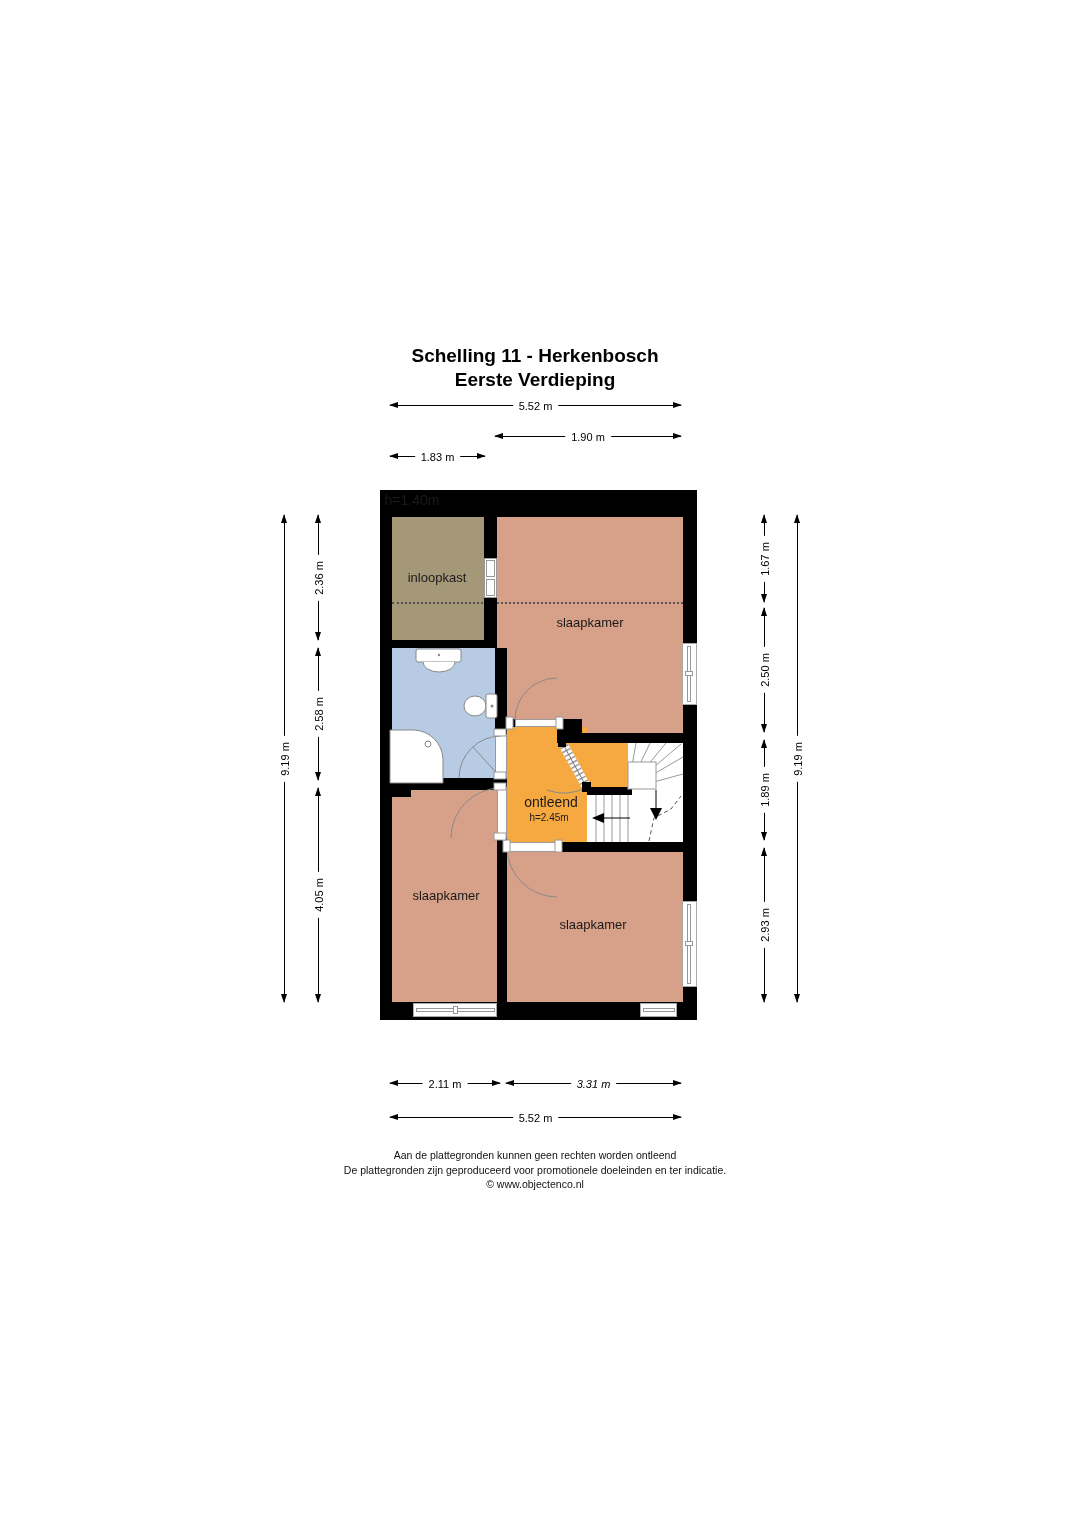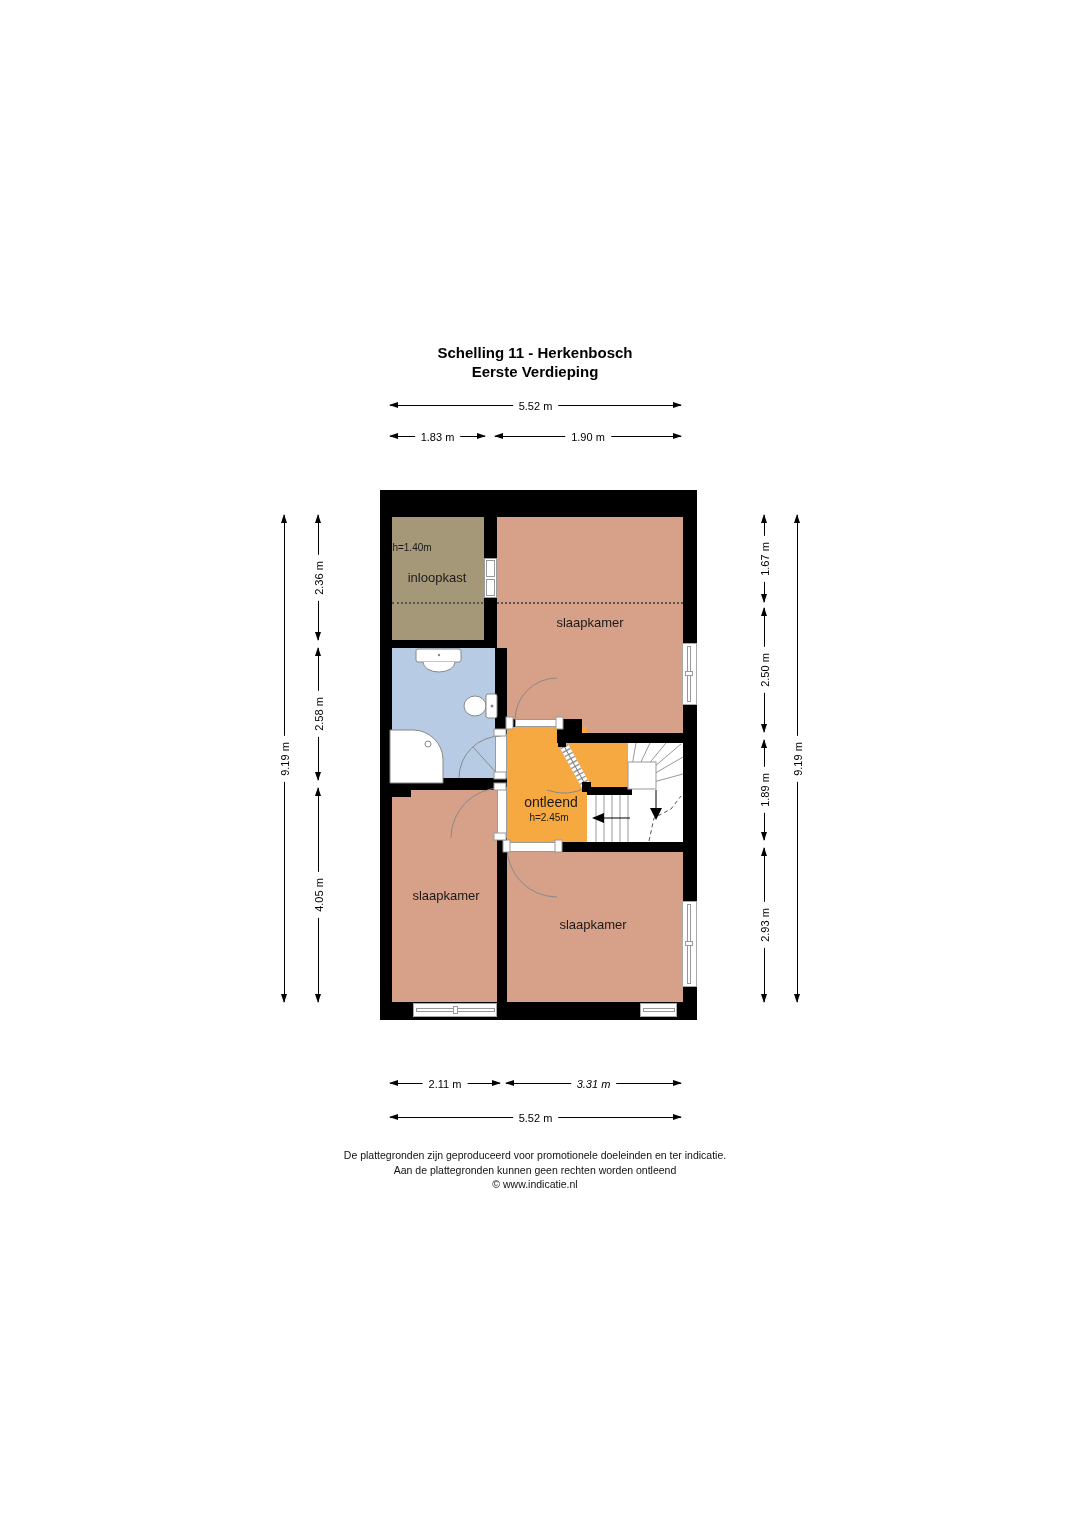--- a/index.html
+++ b/index.html
@@ -2,21 +2,21 @@
 <html><head>
 <meta charset="utf-8">
 <style>
   html,body{margin:0;padding:0;background:#fff;}
   #page{position:relative;width:1080px;height:1527px;background:#fff;overflow:hidden;
         font-family:"Liberation Sans", sans-serif;color:#000;}
   .abs{position:absolute;}
   .room{position:absolute;}
   .wall{position:absolute;background:#000;}
   .label{position:absolute;transform:translate(-50%,-50%);font-size:13px;color:#1a1a1a;white-space:nowrap;}
-  .title{position:absolute;left:275px;top:344px;width:520px;text-align:center;font-weight:bold;font-size:15px;line-height:1.25;}
+  .title{position:absolute;left:275px;top:344px;width:520px;text-align:center;font-weight:bold;font-size:19px;line-height:1.25;}
   .footer{position:absolute;left:255px;top:1148px;width:560px;text-align:center;font-size:10.5px;line-height:1.4;color:#111;}
   
   .dim-h{position:absolute;height:0;border-top:1px solid #000;}
   .dim-v{position:absolute;width:0;border-left:1px solid #000;}
   .dim-label{position:absolute;background:#fff;font-size:11px;padding:0 6px;white-space:nowrap;}
   .dim-h .dim-label{left:50%;top:0;transform:translate(-50%,-50%);}
   .dim-v .dim-label{top:50%;left:0;transform:translate(-50%,-50%) rotate(-90deg);}
   .ah{position:absolute;width:0;height:0;}
   .ah-l{left:-1px;top:-4px;border-right:9px solid #000;border-top:3.5px solid transparent;border-bottom:3.5px solid transparent;}
   .ah-r{right:-1px;top:-4px;border-left:9px solid #000;border-top:3.5px solid transparent;border-bottom:3.5px solid transparent;}
@@ -155,34 +155,34 @@
       <rect x="556" y="717" width="7" height="12"></rect>
       <rect x="503" y="840" width="7" height="12"></rect>
       <rect x="555" y="840" width="7" height="12"></rect>
       <rect x="494" y="729" width="12" height="7"></rect>
       <rect x="494" y="772" width="12" height="7"></rect>
       <rect x="494" y="783" width="12" height="7"></rect>
       <rect x="494" y="833" width="12" height="7"></rect>
     </g>
   </svg>
 
-  <div class="label" style="left:412px;top:547px;font-size:10px;">h=1.40m</div>
+  <div class="label" style="left:412px;top:500px;font-size:14px;">h=1.40m</div>
   <div class="label" style="left:437px;top:577px;">inloopkast</div>
   <div class="label" style="left:590px;top:622px;">slaapkamer</div>
   <div class="label" style="left:551px;top:802px;font-size:14px;">ontleend</div>
   <div class="label" style="left:549px;top:817px;font-size:10px;">h=2.45m</div>
   <div class="label" style="left:446px;top:895px;">slaapkamer</div>
   <div class="label" style="left:593px;top:924px;">slaapkamer</div>
 
   <div class="dim-h" style="left:390px;top:405px;width:291px;">
     <span class="ah ah-l"></span>
       <span class="ah ah-r"></span>
     <span class="dim-label">5.52 m</span>
   </div>
-  <div class="dim-h" style="left:390px;top:436px;width:95px;">
+  <div class="dim-h" style="left:390px;top:456px;width:95px;">
     <span class="ah ah-l"></span>
       <span class="ah ah-r"></span>
     <span class="dim-label">1.83 m</span>
   </div>
   <div class="dim-h" style="left:495px;top:436px;width:186px;">
     <span class="ah ah-l"></span>
       <span class="ah ah-r"></span>
     <span class="dim-label">1.90 m</span>
   </div>
 
@@ -243,18 +243,18 @@
       <span class="ah ah-b"></span>
     <span class="dim-label">2.93 m</span>
   </div>
   <div class="dim-v" style="left:797px;top:515px;height:487px;">
     <span class="ah ah-t"></span>
       <span class="ah ah-b"></span>
     <span class="dim-label">9.19 m</span>
   </div>
 
   <div class="footer">
+    <div>Aan de plattegronden kunnen geen rechten worden ontleend</div>
     <div>De plattegronden zijn geproduceerd voor promotionele doeleinden en ter indicatie.</div>
-    <div>Aan de plattegronden kunnen geen rechten worden ontleend</div>
-    <div>© www.indicatie.nl</div>
+    <div>© www.objectenco.nl</div>
   </div>
 
 </div>
 
 </body></html>

